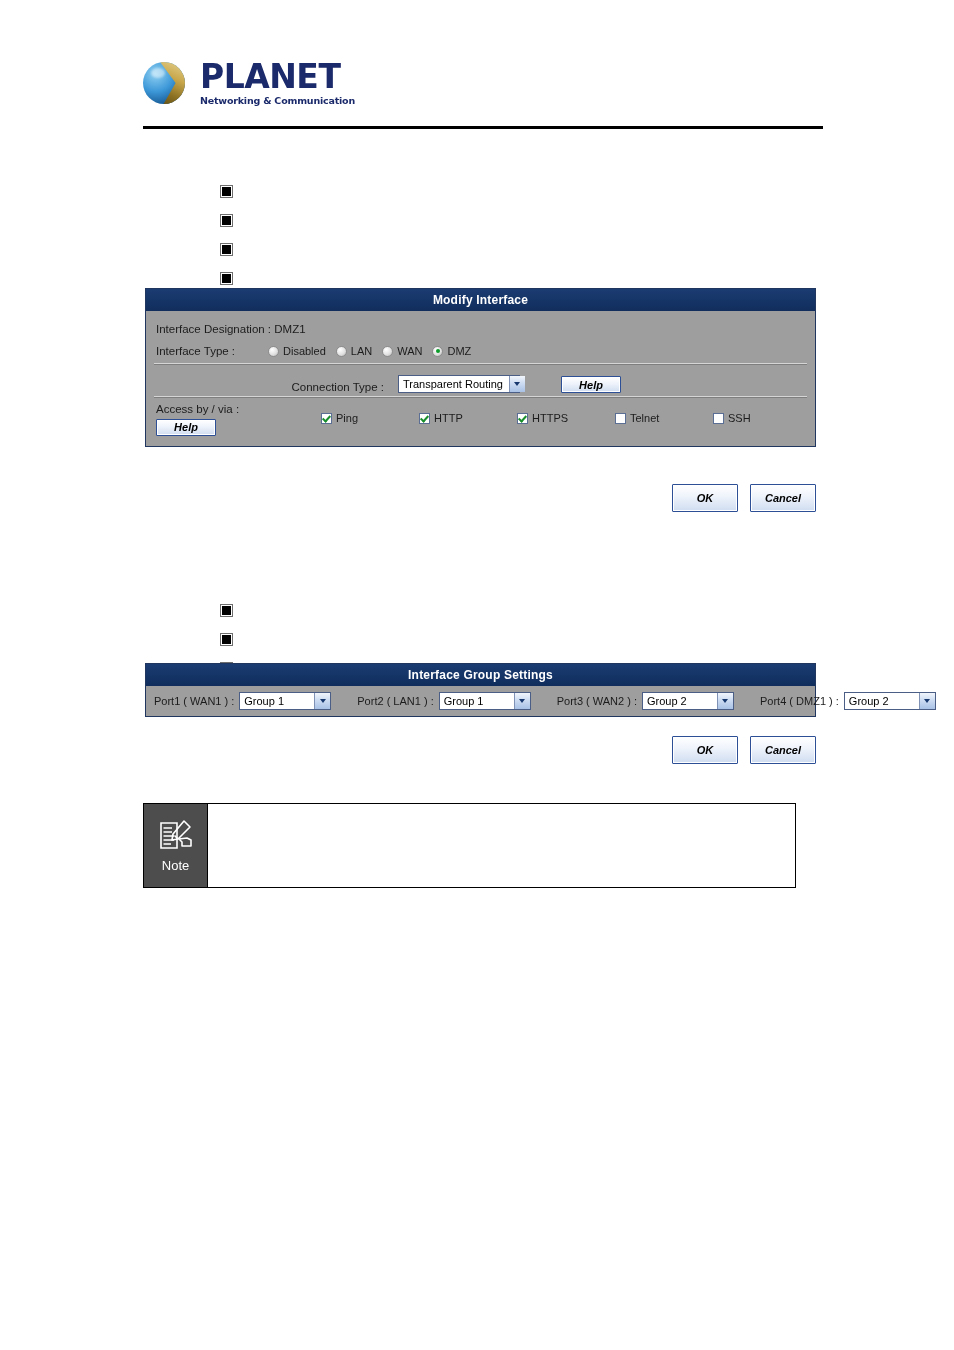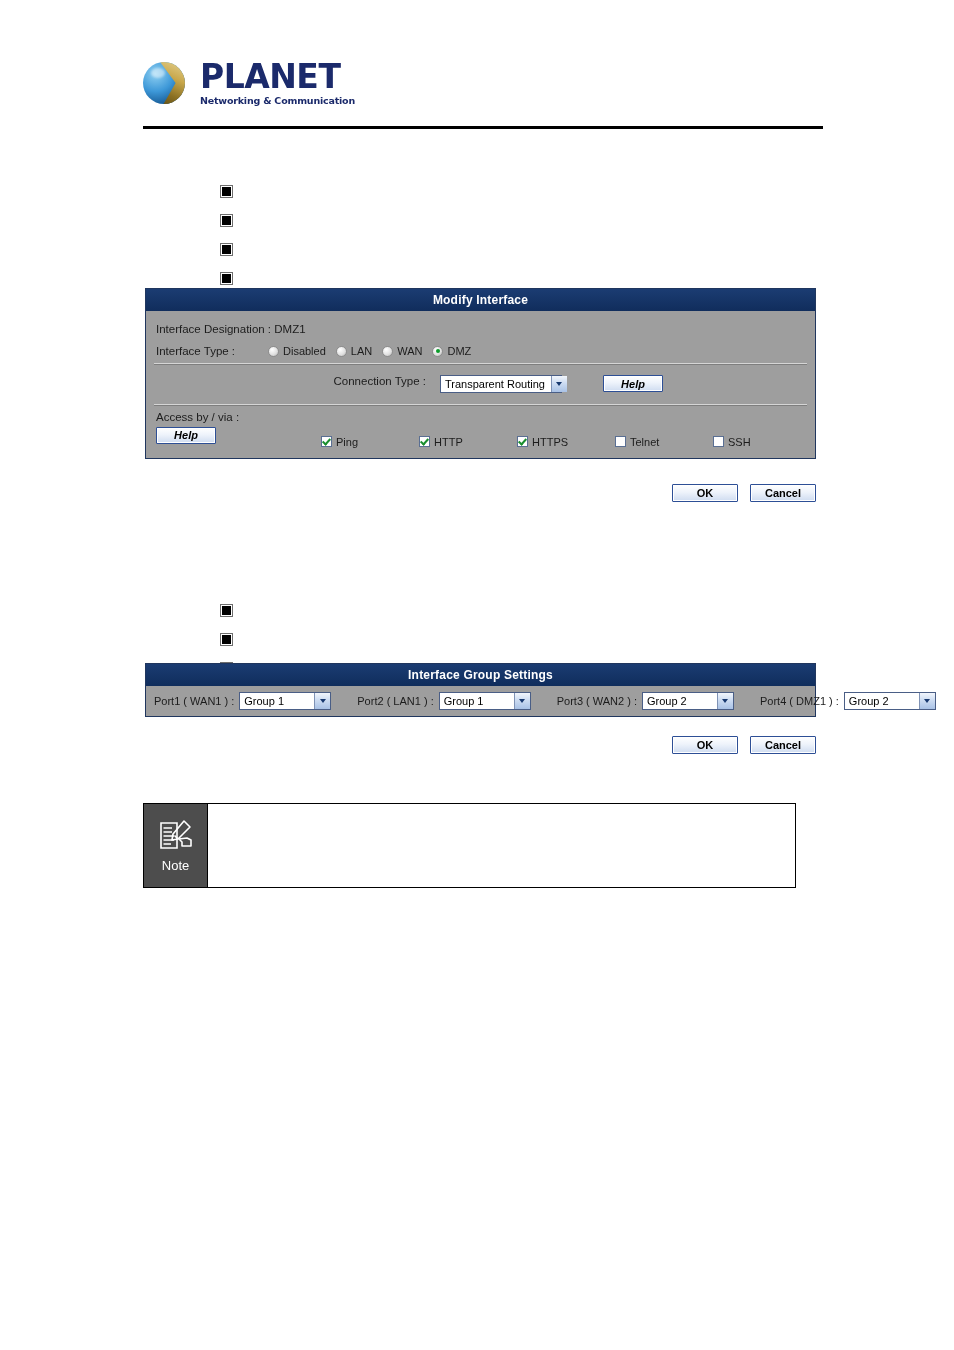--- a/index.html
+++ b/index.html
@@ -198,23 +198,22 @@
     border-radius: 50%;
     background: #0a9c2a;
   }
   .radio-label {
     font-size: 11px;
     color: #1c1c1c;
   }
 
   .row-conn {
     display: flex;
-    align-items: flex-start;
-    padding: 11px 10px 11px 0;
-    margin-left: 42px;
+    align-items: flex-end;
+    padding: 11px 10px 3px 0;
   }
   .row-conn .conn-label {
     width: 252px;
     text-align: right;
     padding-right: 14px;
     box-sizing: border-box;
     font-size: 11.5px;
     color: #1c1c1c;
   }
 
@@ -286,25 +285,24 @@
   }
   .access-left .field-label { display: block; margin-bottom: 2px; }
   .access-checks {
     display: flex;
     align-items: center;
     flex: 1 1 auto;
     padding-top: 9px;
   }
   .chk-item {
     display: flex;
-    align-items: flex-start;
+    align-items: flex-end;
     gap: 4px;
     width: 98px;
     flex: 0 0 auto;
-    margin-top: 16px;
   }
   .chk-box {
     width: 11px;
     height: 11px;
     background: #ffffff;
     border: 1px solid #5a6f93;
     box-sizing: border-box;
     position: relative;
     flex: 0 0 auto;
   }
@@ -326,21 +324,21 @@
 
   
   .btn-bar {
     position: absolute;
     width: 671px;
     left: 145px;
     display: flex;
     justify-content: flex-end;
     gap: 12px;
   }
-  .btn-bar .btn { min-width: 66px; height: 18px; }
+  .btn-bar .btn { min-width: 66px; height: 28px; font-style: italic; }
   #btnbar-modify-interface { top: 484px; }
   #btnbar-group-settings   { top: 736px; }
 
   
   #panel-group-settings { top: 663px; }
   .igs-body {
     display: flex;
     align-items: center;
     padding: 6px 8px;
     gap: 16px;

